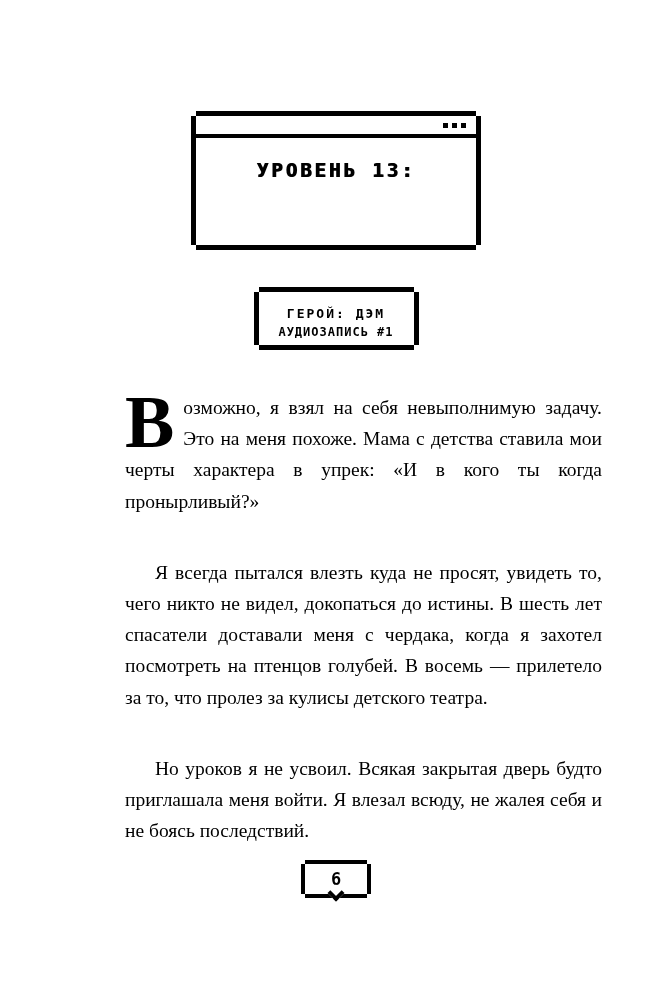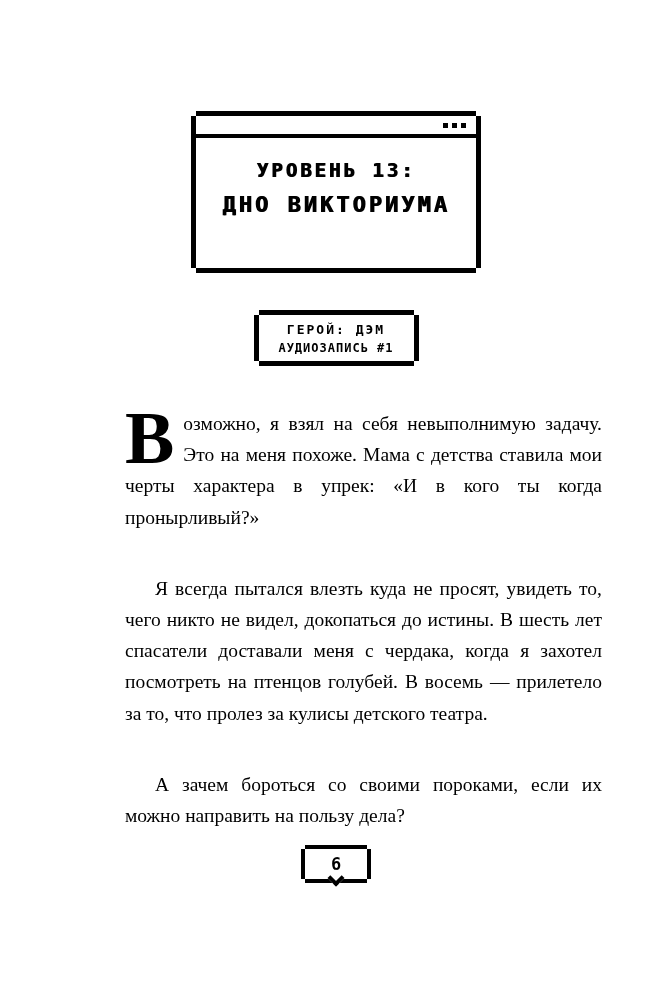--- a/index.html
+++ b/index.html
@@ -21,21 +21,21 @@
     box-shadow:
       0 -5px 0 0 #000,
       0  5px 0 0 #000,
       -5px 0 0 0 #000,
       5px  0 0 0 #000;
   }
 
   
   .level-window {
     width: 280px;
-    height: 152px;
+    height: 129px;
     margin: 116px auto 0;
   }
   .titlebar {
     height: 22px;
     border-bottom: 4px solid #000;
     display: flex;
     justify-content: flex-end;
     align-items: center;
     padding: 0 10px;
   }
@@ -59,21 +59,21 @@
     font-weight: bold;
     letter-spacing: 3px;
     text-shadow: 1px 0 0 #000;
   }
 
   
   .hero-box {
     width: 155px;
     margin: 47px auto 16px;
     text-align: center;
-    padding: 7px 4px 6px;
+    padding: 14px 4px 6px;
     font-family: "DejaVu Sans Mono", monospace;
   }
   .hero-name {
     font-size: 13px;
     font-weight: bold;
     letter-spacing: 2px;
     margin-bottom: 4px;
   }
   .hero-audio {
     font-size: 12px;
@@ -142,33 +142,32 @@
   <div class="level-window pixel-border">
     <div class="titlebar">
       <div class="dots">
         <span class="dot"></span>
         <span class="dot"></span>
         <span class="dot"></span>
       </div>
     </div>
     <div class="window-body">
       <div class="level-title">УРОВЕНЬ 13:</div>
-      <div class="level-subtitle">ДНО ВИКТОРИУМА</div>
     </div>
   </div>
 
   <div class="hero-box pixel-border">
     <div class="hero-name">ГЕРОЙ: ДЭМ</div>
     <div class="hero-audio">АУДИОЗАПИСЬ #1</div>
   </div>
 
   <div class="body-text">
     <p><span class="dropcap">В</span><span>озможно, я взял на себя невыполнимую задачу. Это на меня похоже. Мама с детства ставила мои черты характера в упрек: «И в кого ты когда пронырливый?»</span></p>
     <p class="indent">Я всегда пытался влезть куда не просят, увидеть то, чего никто не видел, докопаться до истины. В шесть лет спасатели доставали меня с чердака, когда я захотел посмотреть на птенцов голубей. В восемь — прилетело за то, что пролез за кулисы детского театра.</p>
-    <p class="indent">А зачем бороться со своими пороками, если их можно направить на пользу дела?</p>
+    <p class="indent">Но уроков я не усвоил. Всякая закрытая дверь будто приглашала меня войти. Я влезал всюду, не жалея себя и не боясь последствий.</p>
   </div>
 
   <div class="page-bubble-wrap">
     <div class="page-bubble">
       <span>6</span>
     </div>
     <div class="bubble-tail"></div>
   </div>
 
 </div>

